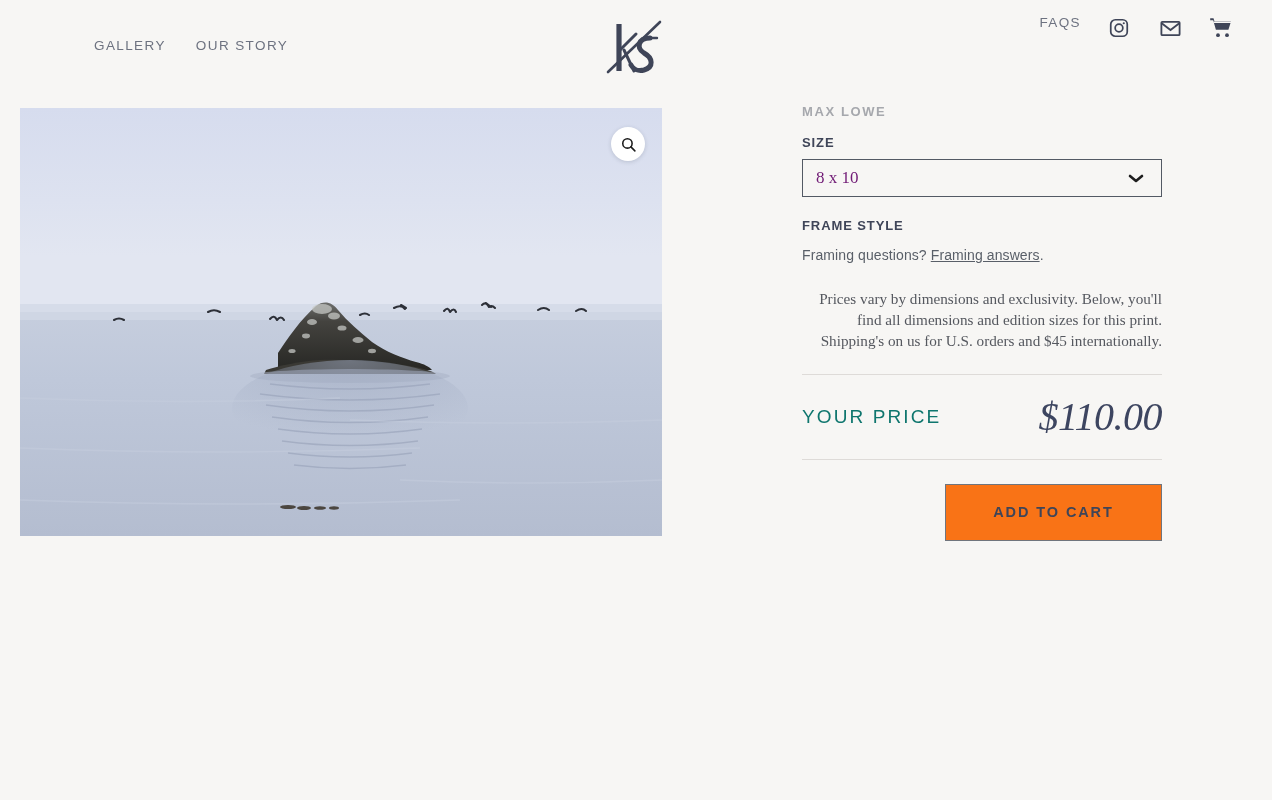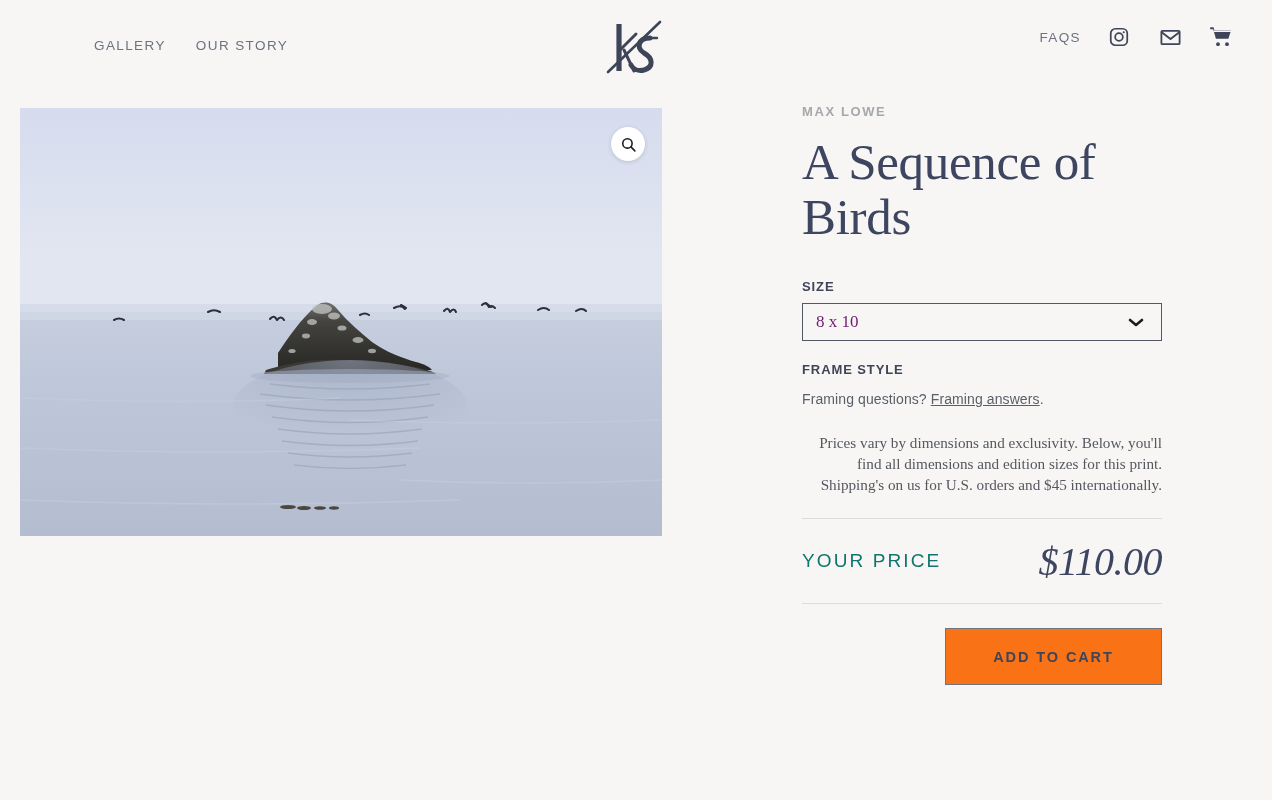--- a/index.html
+++ b/index.html
@@ -51,23 +51,23 @@
     left: 50%;
     top: 14px;
     transform: translateX(-50%);
     width: 72px;
     height: 66px;
   }
 
   .nav-right {
     position: absolute;
     right: 38px;
-    top: 24px;
-    display: flex;
-    align-items: center;
+    top: 15px;
+    display: flex;
+    align-items: flex-start;
     gap: 25px;
   }
 
   .nav-right .nav-link { font-size: 13.5px; }
 
   .icon-btn {
     display: inline-flex;
     align-items: center;
     justify-content: center;
     width: 26px;
@@ -392,21 +392,20 @@
       <circle cx="10.5" cy="10.5" r="6.6"></circle>
       <line x1="15.4" y1="15.4" x2="21" y2="21" stroke-linecap="round"></line>
     </svg>
   </div>
 </div>
 
 <section class="details">
 
   <div class="artist-name">MAX LOWE</div>
 
-  <h1 class="product-title">A Sequence of Birds</h1>
 
   <div class="option-label">SIZE</div>
   <div class="select-box">
     <span class="select-value">8 x 10</span>
     <span class="chevron">
       <svg width="18" height="12" viewBox="0 0 18 12" fill="none" stroke="#1e1e1e" stroke-width="2.6" stroke-linecap="round" stroke-linejoin="round">
         <path d="M3 4 L9 9 L15 4"></path>
       </svg>
     </span>
   </div>

